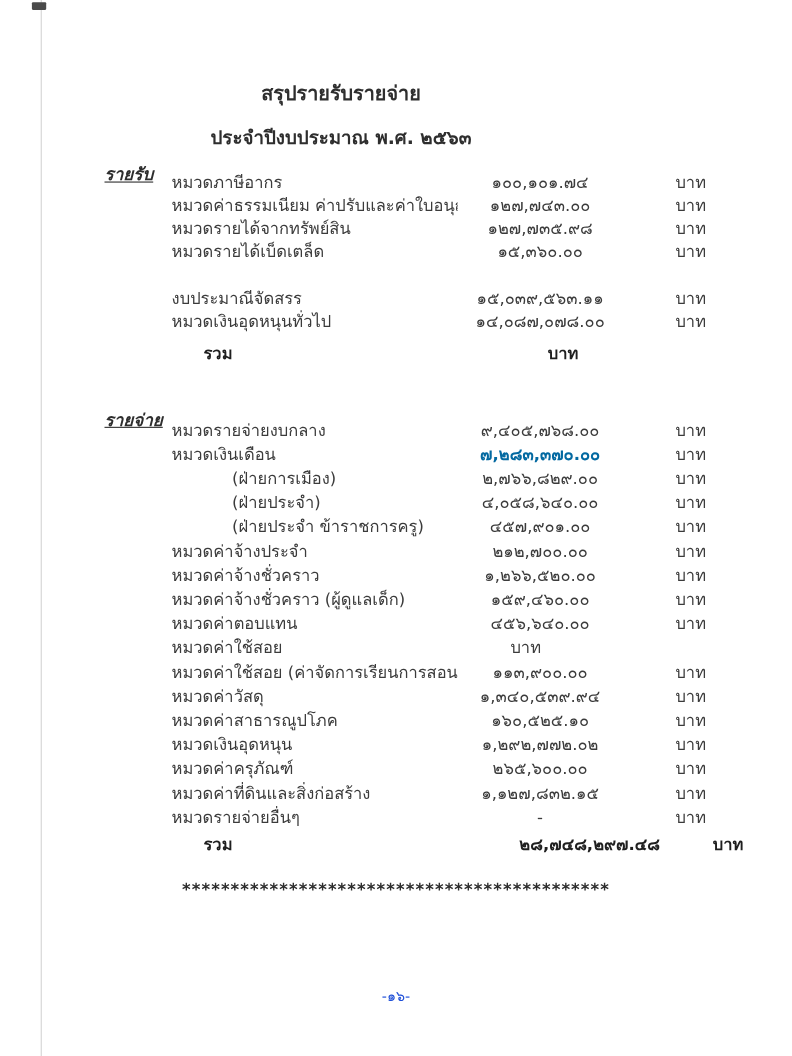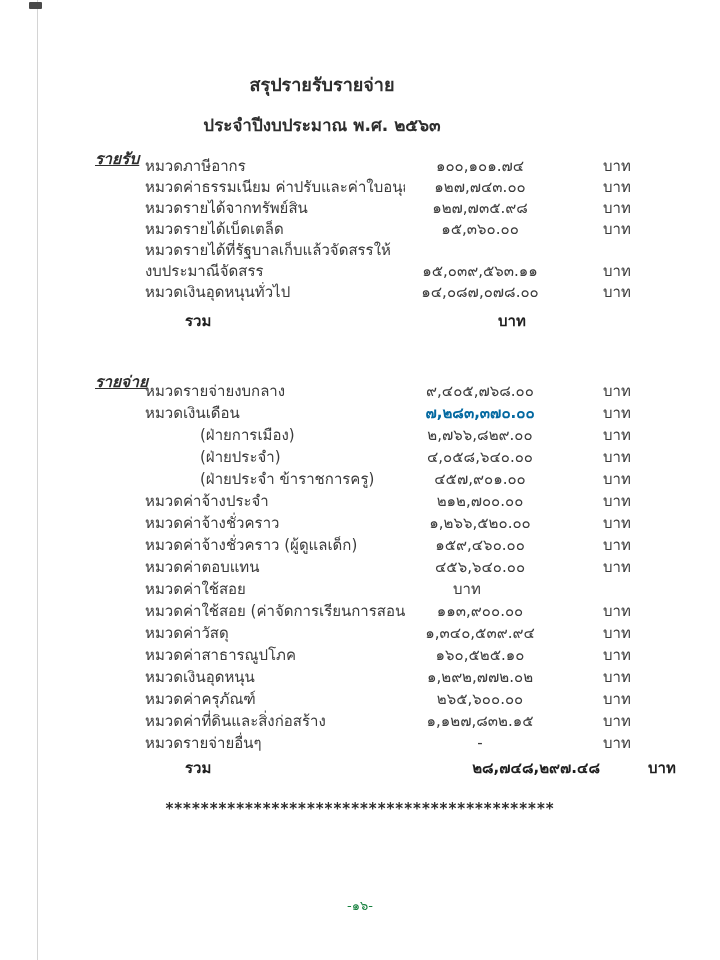--- a/index.html
+++ b/index.html
@@ -8,31 +8,31 @@
     background:#ffffff;
     font-family:"DejaVu Sans","Liberation Sans",sans-serif;
     color:#3b3b3b;
     position:relative;
     overflow:hidden;
   }
   .page{position:absolute;inset:0;background:#fff;}
   
   .scan-line{position:absolute;left:37px;top:0;width:1px;height:960px;background:#c9c9c9;opacity:.8;}
   .scan-mark{position:absolute;left:29px;top:2px;width:13px;height:7px;background:#4a4a4a;border-radius:1px;}
-  .title-block{position:absolute;left:0;top:70px;width:620px;text-align:center;padding-left:12px;}
+  .title-block{position:absolute;left:0;top:70px;width:620px;text-align:center;}
   .doc-title{font-size:18px;font-weight:bold;color:#2e2e2e;margin:0 0 12px 0;}
   .doc-subtitle{font-size:17px;font-weight:bold;color:#2e2e2e;margin:0;}
   .section-heading{
     position:absolute;left:95px;
     font-size:15.5px;font-weight:bold;font-style:italic;
     text-decoration:underline;color:#2e2e2e;margin-top:12px;
   }
   #income-heading{top:134px;}
   #expense-heading{top:357px;}
-  .rows{position:absolute;left:100px;width:545px;}
+  .rows{position:absolute;left:111px;width:545px;}
   #income-rows{top:156px;}
   #expense-rows{top:380px;}
   .row{
     display:grid;
     grid-template-columns:1fr 150px 90px;
     padding-left:45px;
     height:21px;line-height:21px;
     font-size:15px;color:#3b3b3b;
   }
   #expense-rows .row{height:22px;line-height:22px;}
@@ -52,21 +52,21 @@
   .total-row .label{padding-left:40px;}
   .total-row .amount{text-align:right;white-space:nowrap;}
   .total-row .unit{text-align:left;padding-left:48px;}
   .separator{
     position:absolute;left:0;top:800px;width:720px;
     text-align:center;font-size:15px;font-weight:bold;color:#2e2e2e;
     letter-spacing:1px;
   }
   .page-number{
     position:absolute;left:0;top:895px;width:720px;
-    text-align:center;font-size:13px;color:#15803d;
+    text-align:center;font-size:13px;color:#1d4ed8;
   }
 </style>
 </head>
 <body>
 
 <div class="page">
   <div class="scan-line"></div>
   <div class="scan-mark"></div>
 
   <div class="title-block">
@@ -91,21 +91,20 @@
     <span class="label">หมวดรายได้จากทรัพย์สิน</span>
     <span class="amount">๑๒๗,๗๓๕.๙๘</span>
     <span class="unit">บาท</span>
   </div>
       <div class="row">
     <span class="label">หมวดรายได้เบ็ดเตล็ด</span>
     <span class="amount">๑๕,๓๖๐.๐๐</span>
     <span class="unit">บาท</span>
   </div>
       <div class="row">
-    <span class="label">หมวดรายได้ที่รัฐบาลเก็บแล้วจัดสรรให้</span>
     <span class="amount"></span>
     <span class="unit"></span>
   </div>
       <div class="row">
     <span class="label">งบประมาณีจัดสรร</span>
     <span class="amount">๑๕,๐๓๙,๕๖๓.๑๑</span>
     <span class="unit">บาท</span>
   </div>
       <div class="row">
     <span class="label">หมวดเงินอุดหนุนทั่วไป</span>

